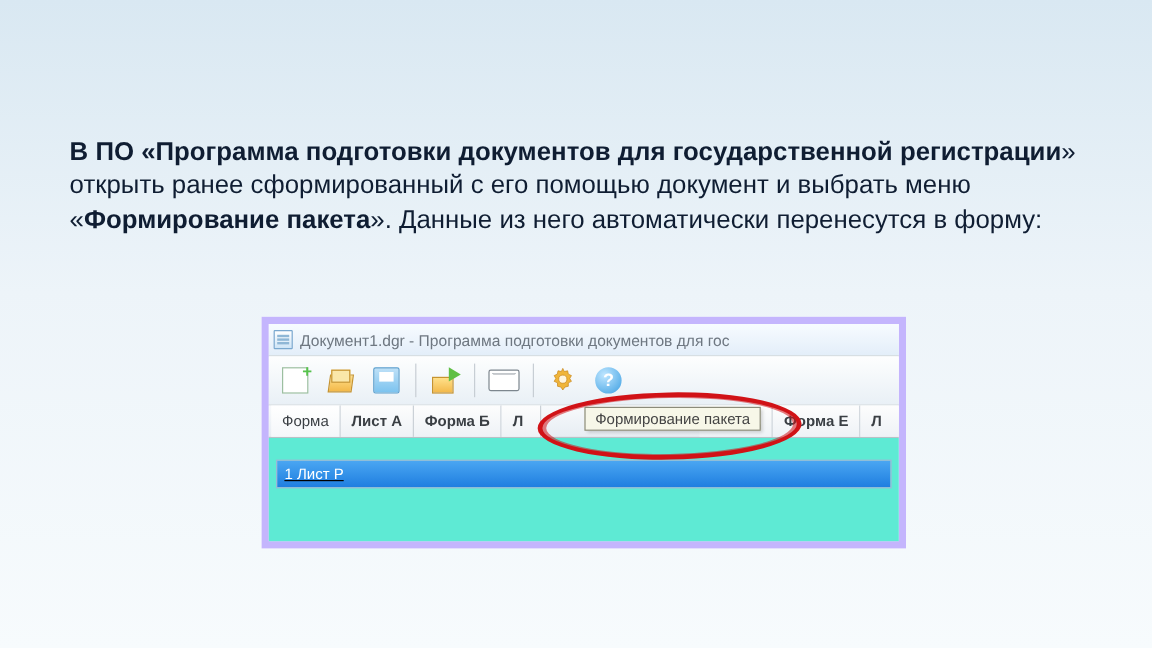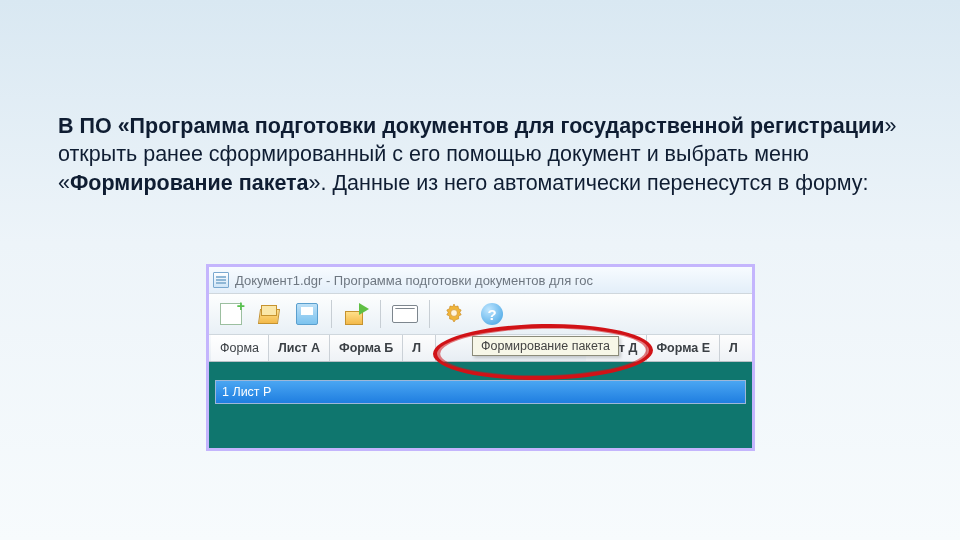--- a/index.html
+++ b/index.html
@@ -6,21 +6,21 @@
     margin: 0; padding: 0; width: 960px; height: 540px;
     font-family: Arial, sans-serif;
     background: linear-gradient(to bottom, #d9e8f2 0%, #edf4f9 45%, #f7fbfd 100%);
     overflow: hidden;
   }
   .slide { width: 960px; height: 540px; position: relative; }
   .body-text { position: absolute; left: 58px; top: 112px; width: 844px;
     font-size: 21.5px; line-height: 1.32; color: #0f1d32; font-weight: 700; }
   .body-text .normal { font-weight: 400; }
   .screenshot-wrap { position: absolute; left: 206px; top: 264px; width: 549px; }
-  .app-window { border: 3px solid #c4b5fd; background: #fff; }
+  .app-window { border: 6px solid #c4b5fd; background: #fff; margin-left: 12px; }
   .titlebar { height: 26px; background: linear-gradient(#f7fbff, #e3eef9);
     display: flex; align-items: center; padding: 0 4px; border-bottom: 1px solid #cfd7dd;
     font-size: 13px; color: #6e7781; font-family: Tahoma, sans-serif; white-space: nowrap; overflow: hidden;}
   .titlebar .doc-icon { width: 16px; height: 16px; margin-right: 6px; display: inline-block;
     background: linear-gradient(#fff,#cfe5f7); border: 1px solid #7aa8cf; border-radius: 1px; box-sizing: border-box; position: relative;}
   .titlebar .doc-icon::after{content:"";position:absolute;left:2px;right:2px;top:3px;height:2px;background:#8fb7d6;box-shadow:0 3px 0 #8fb7d6,0 6px 0 #8fb7d6;}
   .toolbar { height: 40px; background: linear-gradient(#fdfefe,#e9f0f6); border-bottom: 1px solid #cfd7dd;
     display: flex; align-items: center; padding-left: 6px; gap: 6px;}
   .tb-btn { width: 32px; height: 32px; border-radius: 3px; display: flex; align-items: center; justify-content: center; }
   .tb-divider { width: 1px; height: 28px; background: #c7ced4; margin: 0 2px;}
@@ -36,21 +36,21 @@
   .ico-mail{width:26px;height:18px;background:#fff;border:1.5px solid #7d868e;border-radius:2px;box-sizing:border-box;}
   .ico-mail::after{content:"";position:absolute;left:2px;top:2px;right:2px;border-top:1.5px solid #7d868e;border-left:1.5px solid #7d868e;border-right:1.5px solid #7d868e;height:8px;clip-path:polygon(0 0,100% 0,50% 100%);}
   .ico-gear{width:24px;height:24px;}
   .ico-gear svg{width:24px;height:24px;}
   .ico-help{width:22px;height:22px;border-radius:50%;background:radial-gradient(circle at 35% 30%,#bfe6ff,#3c9fe2);display:flex;align-items:center;justify-content:center;color:#fff;font-weight:700;font-size:15px;}
   .tabs-row { height: 26px; background: linear-gradient(#f8fafc,#e7edf3); border-bottom: 1px solid #b9c0c6;
     display: flex; align-items: stretch; padding-left: 2px; font-family: Tahoma, sans-serif; font-size: 12.5px; color: #3a3f44; position: relative; }
   .tab { padding: 0 9px; border-right: 1px solid #cbd1d7; display: flex; align-items: center; background: linear-gradient(#fdfdfd,#eef2f6); white-space: nowrap; flex-shrink: 0; font-weight: bold;}
   .tab.active { font-weight: 400; background: linear-gradient(#ffffff,#f4f7fa);}
   .tab.trunc { overflow: hidden; min-width: 0; }
-  .list-area { height: 62px; padding: 18px 6px 6px 6px; background: #0f766e; position: relative;}
+  .list-area { height: 62px; padding: 18px 6px 6px 6px; background: #5eead4; position: relative; text-decoration: underline;}
   .list-row { height: 22px; background: linear-gradient(#4aa6f2,#1f7ee0); border: 1px solid #9db7d8; display: flex; align-items: center; padding-left: 6px;
     font-family: Tahoma, sans-serif; font-size: 12.5px; color: #fff;}
   .highlight-ellipse { position: absolute; left: 224px; top: -11px; width: 212px; height: 48px;
     border: 4px solid #d11317; border-radius: 50%; transform: rotate(-1deg); pointer-events: none; z-index: 3;}
   .highlight-ellipse.inner { border-color: rgba(209,19,23,0.55); transform: rotate(-1deg) scale(0.97); }
   .tooltip { position: absolute; left: 263px; top: 1px; background:#f7f7e8; border:1px solid #8b8b7a; padding: 2px 8px;
     font-family: Tahoma, sans-serif; font-size: 12.5px; color: #444; z-index: 4; white-space: nowrap;
     box-shadow: 2px 2px 3px rgba(0,0,0,0.18);}
 </style>
 </head>

